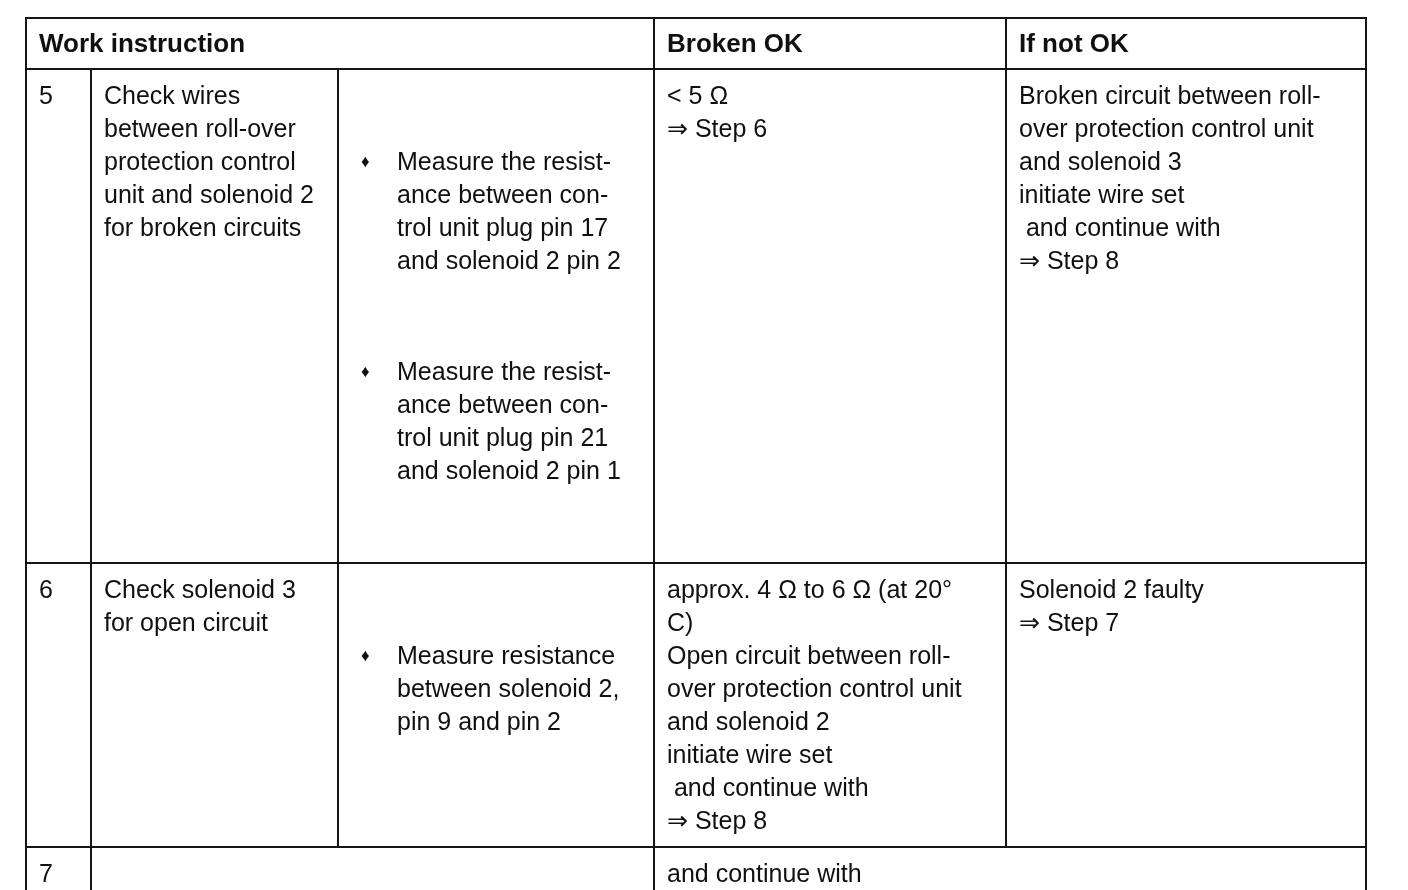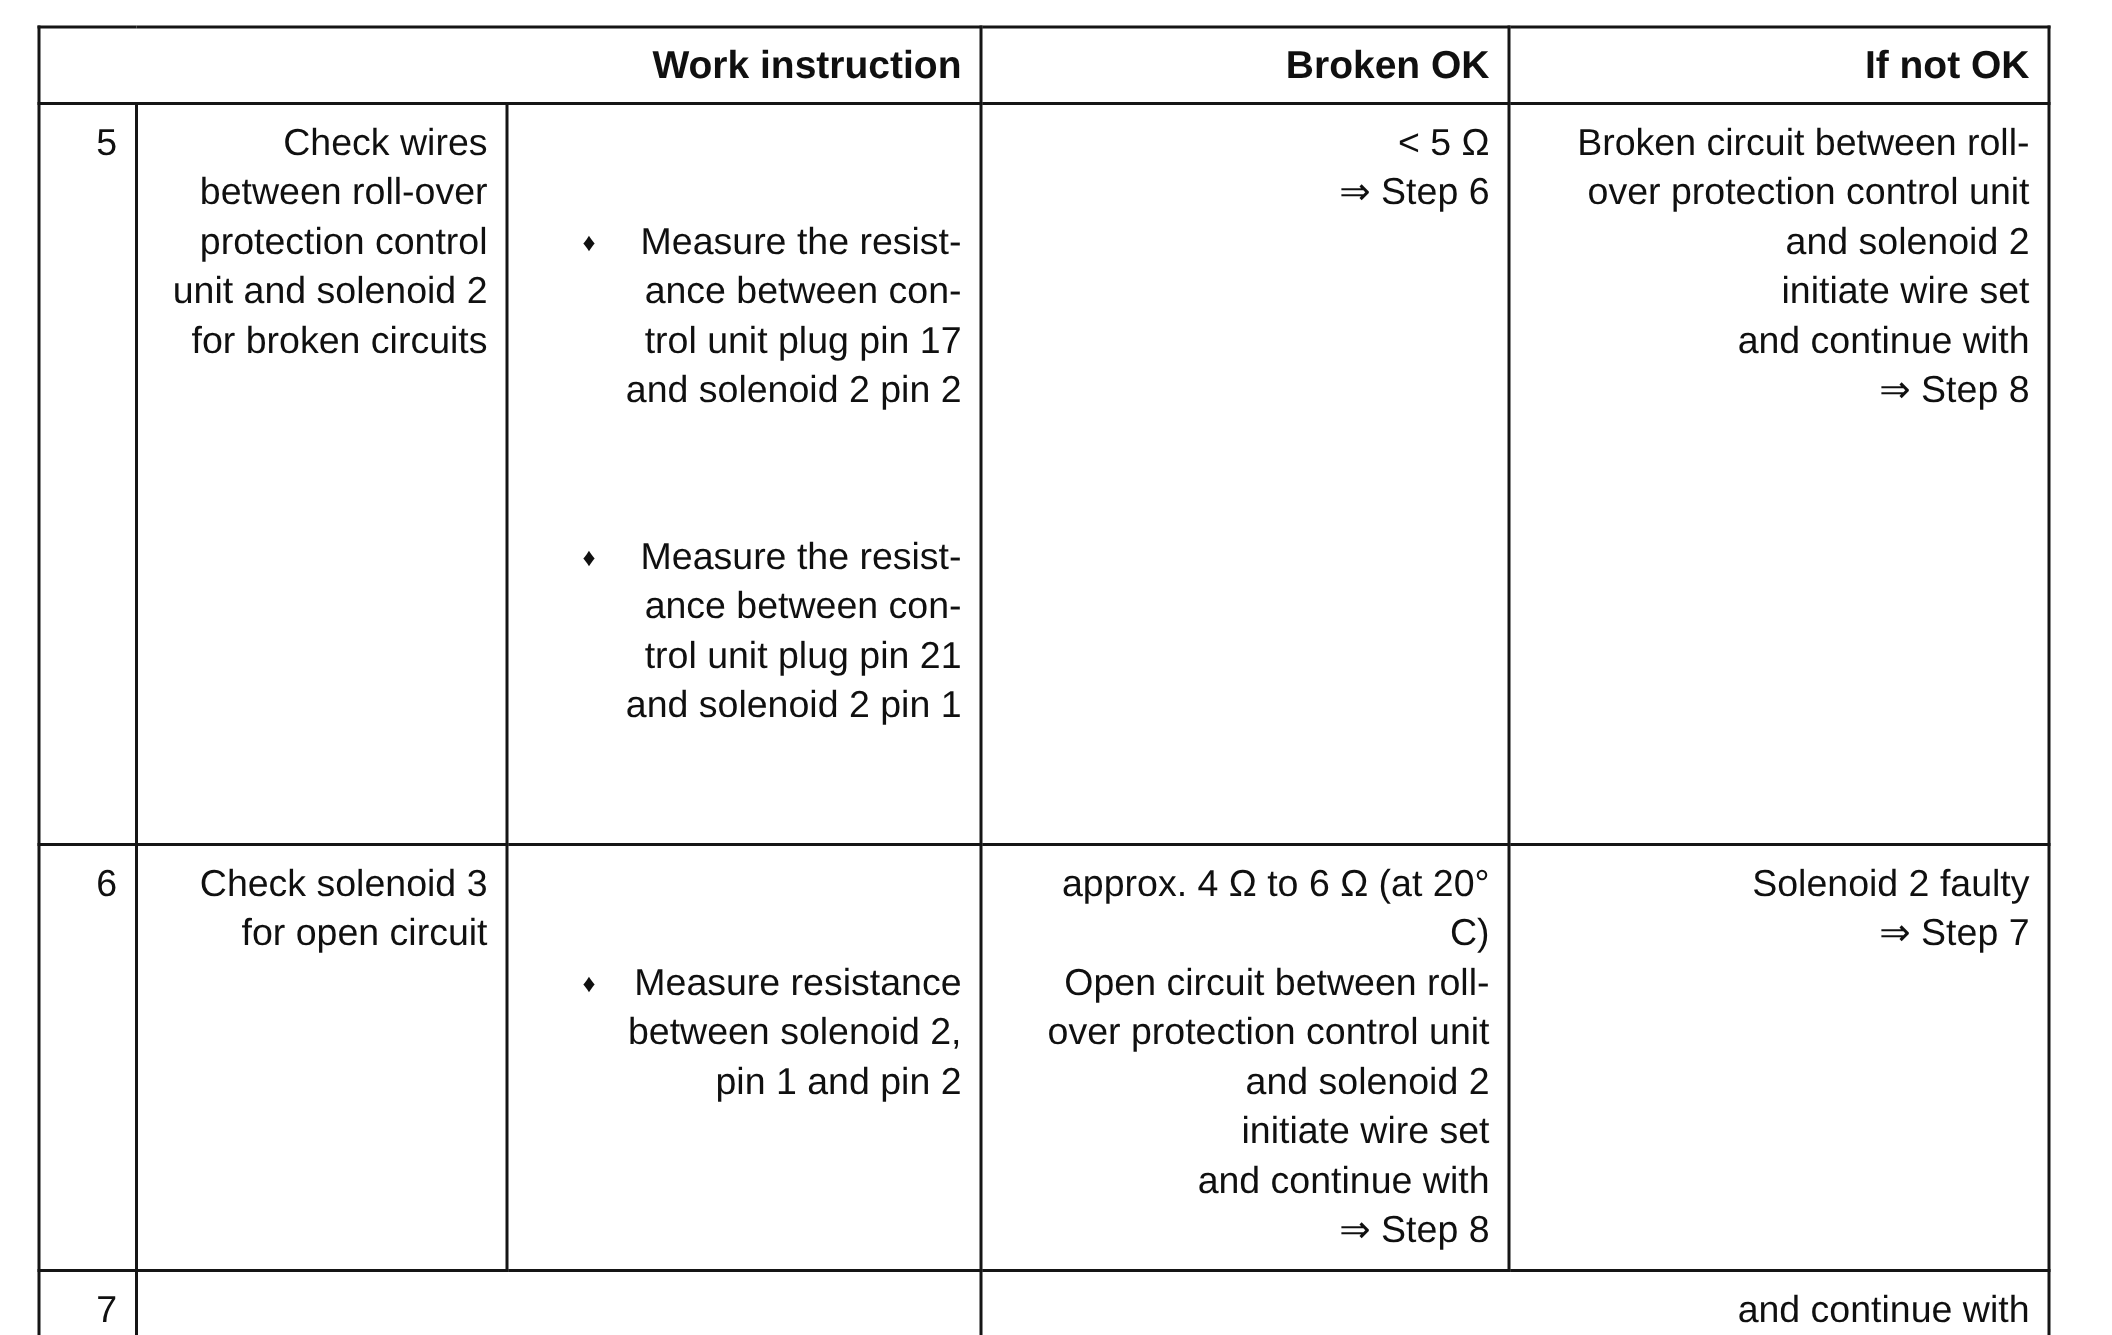--- a/index.html
+++ b/index.html
@@ -23,21 +23,21 @@
     left: 25px;
     top: 17px;
     width: 1340px;
     border-collapse: collapse;
     table-layout: fixed;
   }
   table.diag th,
   table.diag td {
     border: 2px solid #151515;
     vertical-align: top;
-    text-align: right;
+    text-align: left;
     padding: 9px 12px;
     font-size: 25px;
     line-height: 33px;
     font-weight: normal;
     white-space: pre-wrap;
     overflow: hidden;
     margin-top: 35px;
   }
   table.diag th {
     font-size: 26px;
@@ -107,36 +107,36 @@
           <span class="bullet-text">Measure the resist-
 ance between con-
 trol unit plug pin 21
 and solenoid 2 pin 1</span>
         </div>
       </td>
       <td>&lt; 5 Ω
 ⇒ Step 6</td>
       <td>Broken circuit between roll-
 over protection control unit
-and solenoid 2
+and solenoid 3
 initiate wire set
  and continue with
 ⇒ Step 8</td>
     </tr>
 
     <tr style="height:278px">
       <td class="step-num">6</td>
       <td>Check solenoid 3
 for open circuit</td>
       <td>
         <div class="bullet-item">
           <span class="bullet-glyph">♦</span>
           <span class="bullet-text">Measure resistance
 between solenoid 2,
-pin 1 and pin 2</span>
+pin 9 and pin 2</span>
         </div>
       </td>
       <td>approx. 4 Ω to 6 Ω (at 20°
 C)
 Open circuit between roll-
 over protection control unit
 and solenoid 2
 initiate wire set
  and continue with
 ⇒ Step 8</td>

